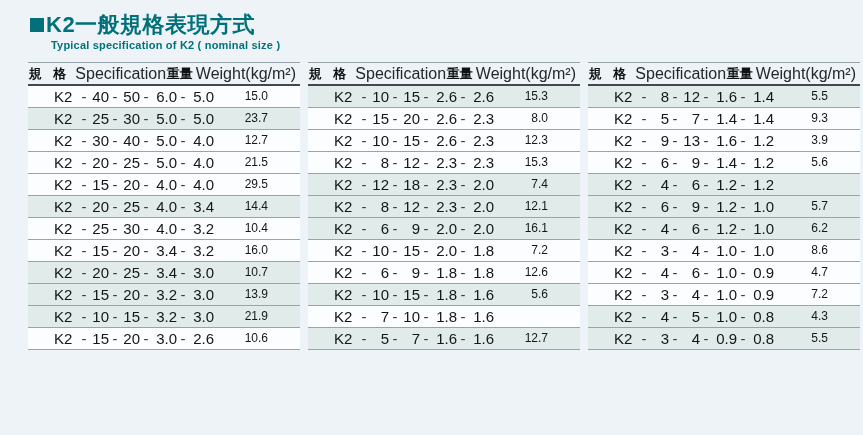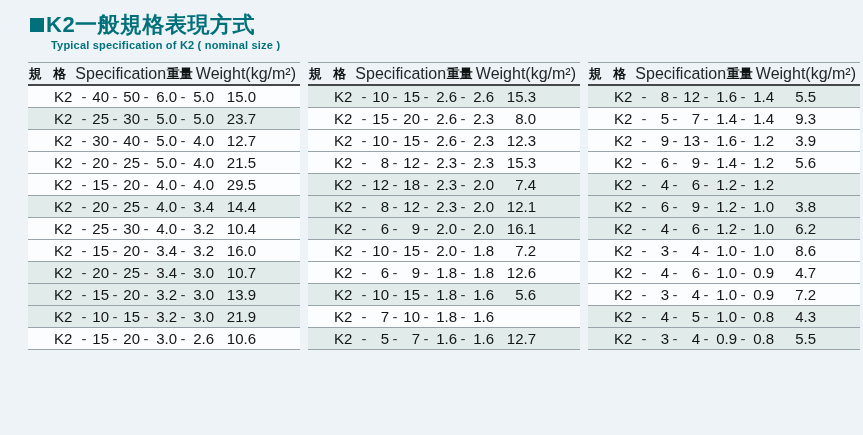--- a/index.html
+++ b/index.html
@@ -40,22 +40,22 @@
     flex:1;display:flex;align-items:center;
     padding-left:26px;font-size:15px;color:#141617;line-height:21px;
   }
   .dash{width:12px;text-align:center;color:#3a3e40;}
   .part{display:inline-block;}
   .p0{width:24px;text-align:left;}
   .p1,.p2{width:19px;text-align:right;}
   .p3,.p4{width:25px;text-align:right;}
   .c-weight{
     width:102px;box-sizing:border-box;
-    text-align:right;padding-right:44px;
-    font-size:15px;color:#141617;line-height:21px;
+    text-align:right;padding-right:32px;
+    font-size:12px;color:#141617;line-height:21px;
   }
 </style>
 </head>
 <body>
 
 <div class="page">
 
   <div class="heading">
     <div class="title-row">
       <span class="bullet"></span>
@@ -517,21 +517,21 @@
               <span class="part p0">K2</span>
               <span class="dash">-</span>
               <span class="part p1">6</span>
               <span class="dash">-</span>
               <span class="part p2">9</span>
               <span class="dash">-</span>
               <span class="part p3">1.2</span>
               <span class="dash">-</span>
               <span class="part p4">1.0</span>
             </div>
-            <div class="c-weight">3.8</div>
+            <div class="c-weight">5.7</div>
           </div>
           <div class="t-row shaded">
             <div class="c-spec">
               <span class="part p0">K2</span>
               <span class="dash">-</span>
               <span class="part p1">4</span>
               <span class="dash">-</span>
               <span class="part p2">6</span>
               <span class="dash">-</span>
               <span class="part p3">1.2</span>

